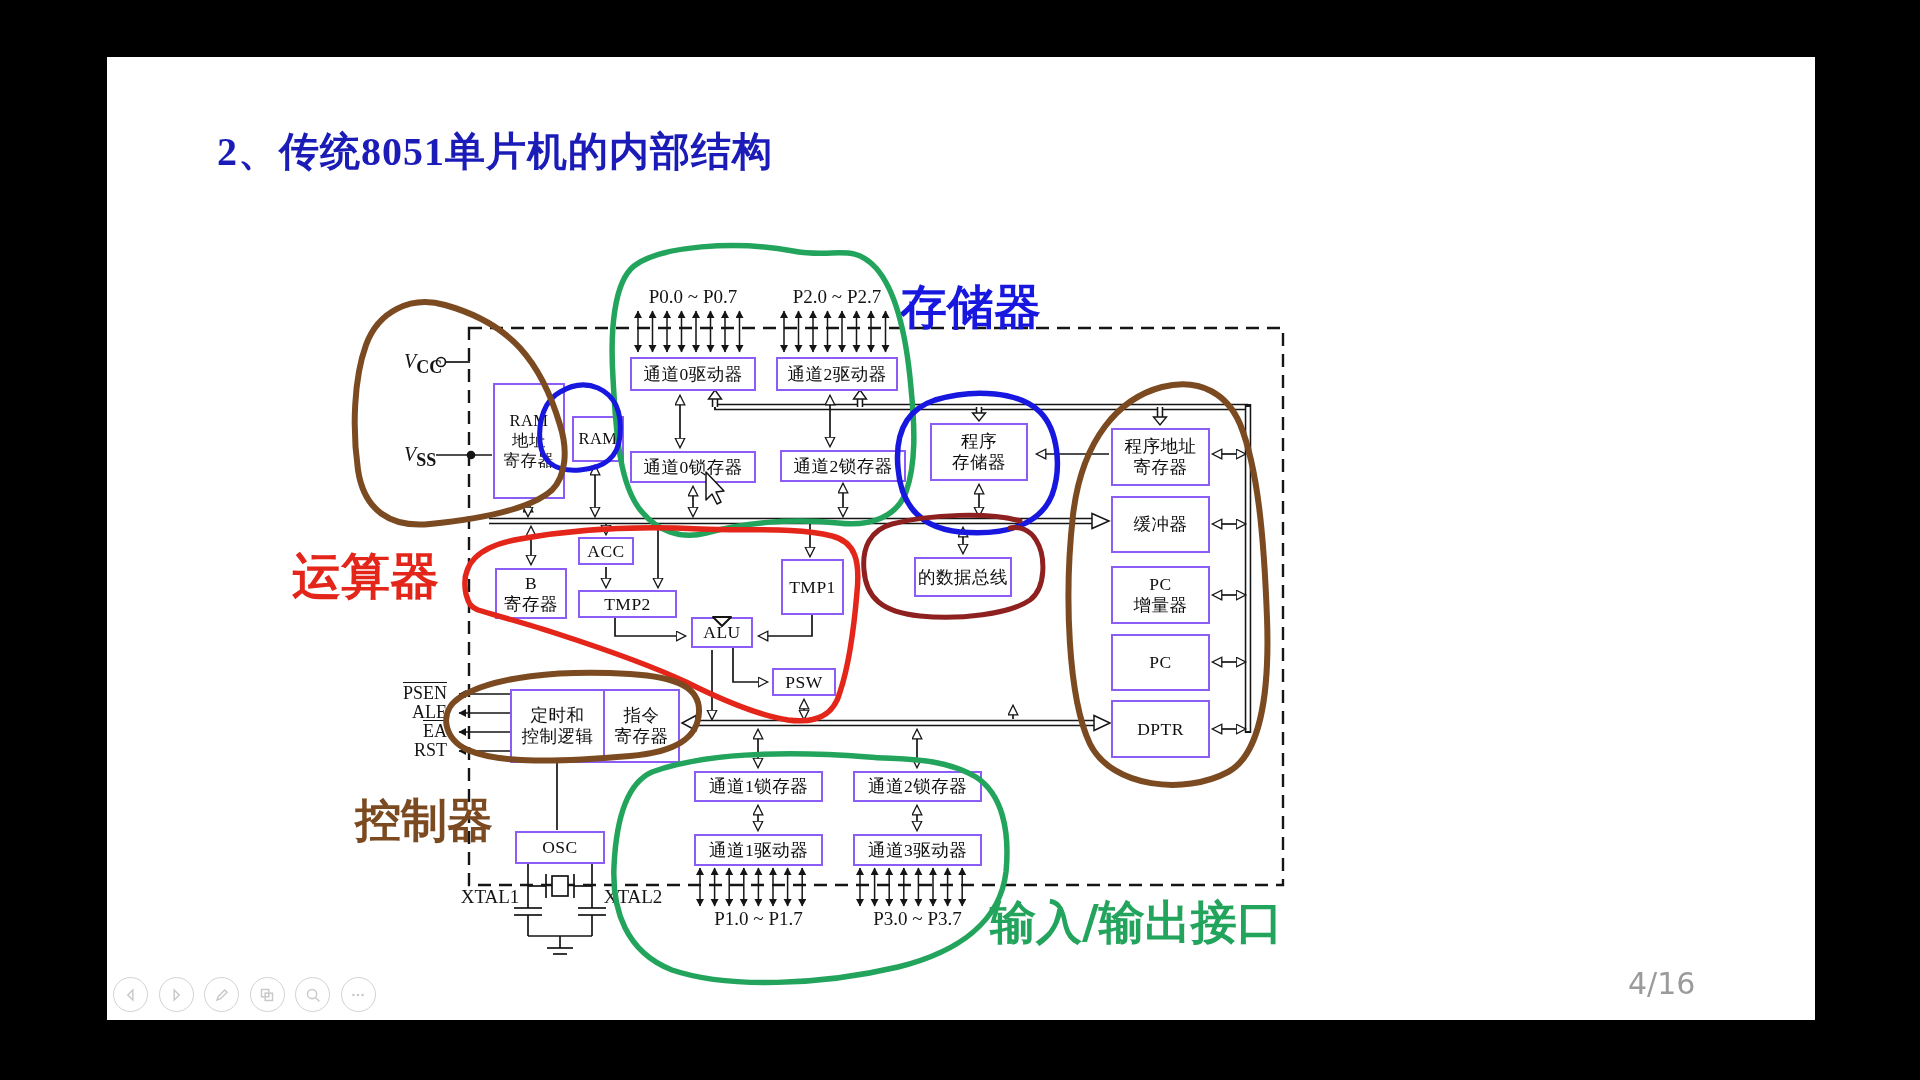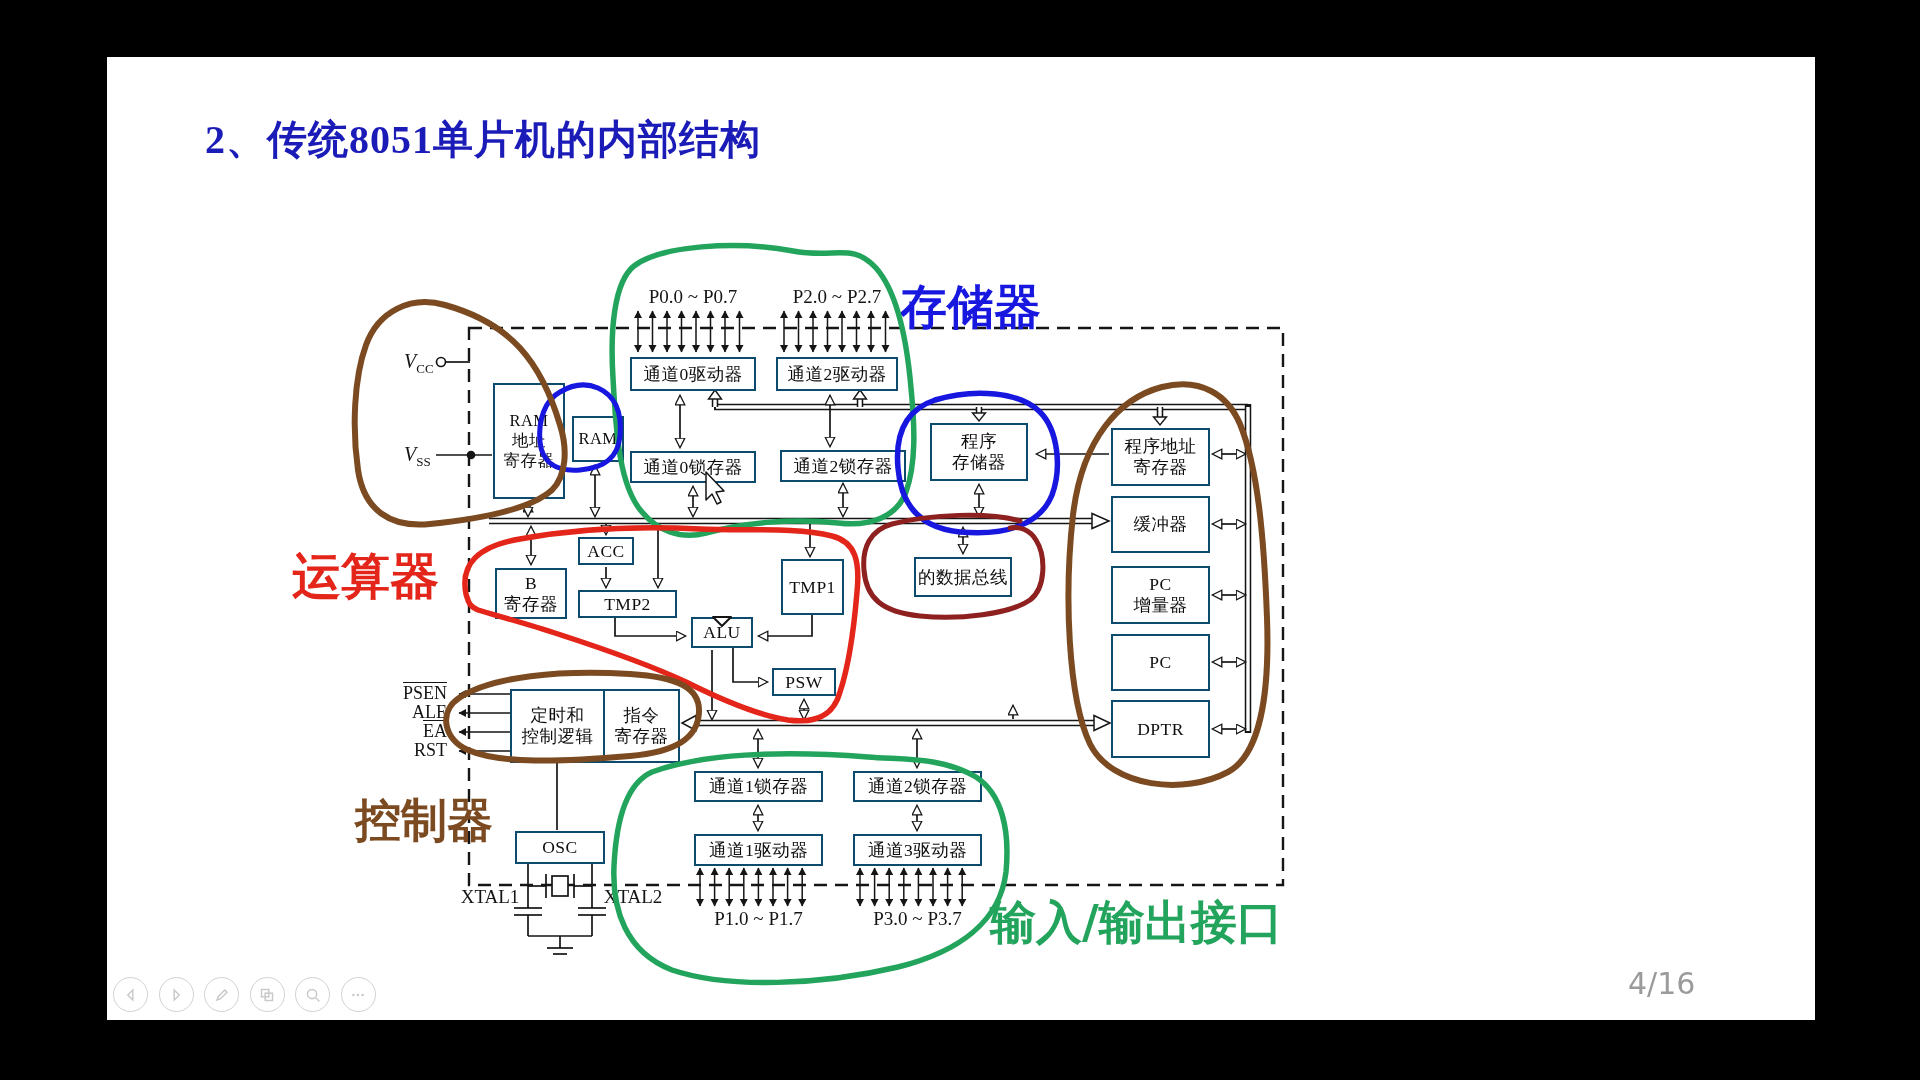--- a/index.html
+++ b/index.html
@@ -2,32 +2,32 @@
 <html><head>
 <meta charset="utf-8">
 <style>
   html,body{margin:0;padding:0;background:#000;}
   .stage{position:relative;width:1920px;height:1080px;background:#000;overflow:hidden;
          font-family:"Liberation Serif","DejaVu Serif",serif;}
   .slide{position:absolute;left:107px;top:57px;width:1708px;height:963px;background:#fff;}
   .layer{position:absolute;left:0;top:0;width:1920px;height:1080px;}
   svg.full{position:absolute;left:0;top:0;width:1920px;height:1080px;}
   .title{position:absolute;left:205px;top:116px;font:700 40px/1.2 "Liberation Serif","DejaVu Serif",serif;
-         color:#1b1bb8;letter-spacing:1px;margin:0;}
+         color:#1b1bb8;letter-spacing:1px;margin:12px;}
   .para{position:absolute;left:1372px;top:306px;width:452px;
         font:700 27px/38.5px "Liberation Serif","DejaVu Serif",serif;color:#2626b8;white-space:pre-wrap;}
-  .bx{position:absolute;background:#fff;border:2px solid #0c4a6e;box-sizing:border-box;
+  .bx{position:absolute;background:#fff;border:2px solid #8b5cf6;box-sizing:border-box;
       display:flex;align-items:center;justify-content:center;text-align:center;
       font:17.5px/1.2 "Liberation Serif","DejaVu Serif",serif;color:#0e0e0e;white-space:pre-line;letter-spacing:.5px;}
   .bx.sm{font-size:16.5px;}
   .pinlbl{position:absolute;font:19px "Liberation Serif","DejaVu Serif",serif;color:#141414;text-align:center;}
   .sig{position:absolute;width:62px;text-align:right;font:18px "Liberation Serif","DejaVu Serif",serif;color:#141414;}
   .ov{text-decoration:overline;}
   .vlbl{position:absolute;font:italic 20px "Liberation Serif","DejaVu Serif",serif;color:#141414;}
-  .vlbl sub{font-size:13px;font-style:normal;}
+  .vlbl sub{font-size:18px;font-style:normal;font-weight:bold;}
   .hand{position:absolute;font-family:"DejaVu Sans","Liberation Sans",sans-serif;font-weight:700;white-space:nowrap;}
   .hand.mem{color:#1717e0;font-size:47px;}
   .hand.alu{color:#e3251a;font-size:49px;}
   .hand.ctl{color:#7b4a20;font-size:46px;}
   .hand.io{color:#23a45c;font-size:46px;}
   .toolbar-btn{position:absolute;top:977px;width:35px;height:35px;border:1.6px solid #d2d2d2;border-radius:50%;
       background:#fff;box-sizing:border-box;display:flex;align-items:center;justify-content:center;}
   .toolbar-btn svg{stroke:#c9c9c9;fill:none;stroke-width:1.6;}
   .pageno{position:absolute;left:1628px;top:966px;font:30px "DejaVu Sans","Liberation Sans",sans-serif;color:#9b9b9b;}
 </style>

